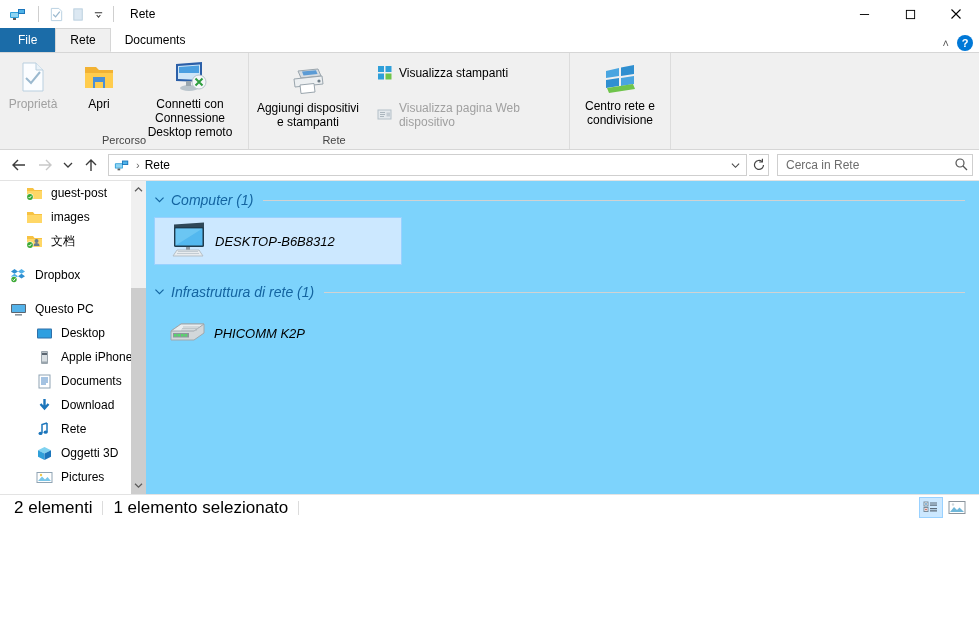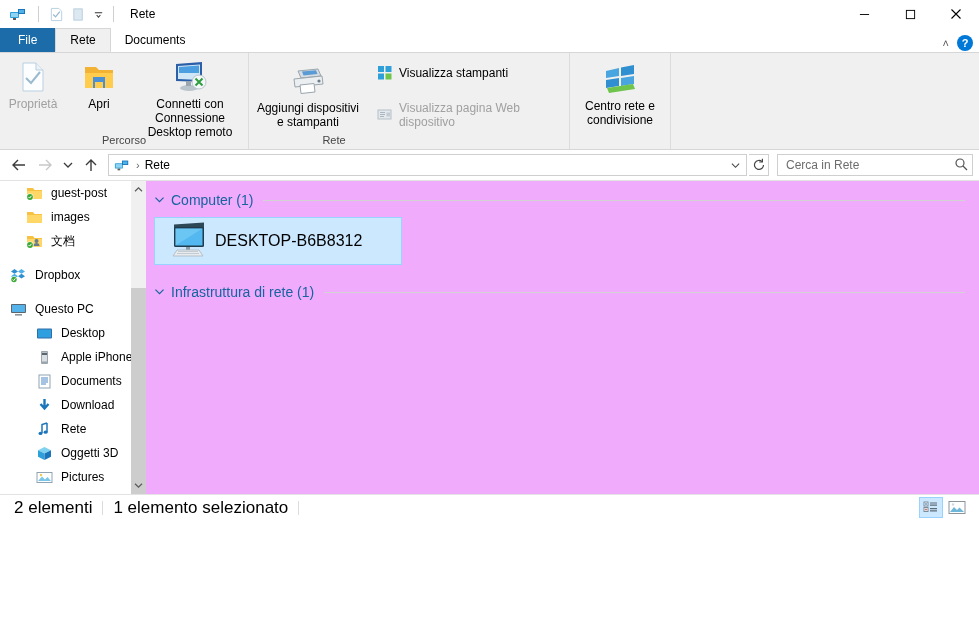--- a/index.html
+++ b/index.html
@@ -100,33 +100,33 @@
   .navitem.selected { background: #d8d8d8; }
   .navitem .ico { width: 20px; height: 16px; display: flex; align-items: center; justify-content: flex-start; margin-right: 5px; flex: 0 0 20px;}
   .navitem .lbl { overflow: hidden; }
   .gap { height: 10px; }
 
   .vscroll { position: absolute; right: 0; top: 0; width: 15px; height: 100%; background: #f0f0f0; }
   .vscroll .arrow { height: 17px; display: flex; align-items: center; justify-content: center; color: #5a5a5a; font-size: 9px; }
   .vscroll .arrow.bottom { position: absolute; bottom: 0; width: 15px; }
   .vscroll .thumb { position: absolute; left: 0; width: 15px; background: #cdcdcd; }
 
-  .content { flex: 1 1 auto; position: relative; background: #f0abfc; overflow: hidden; }
+  .content { flex: 1 1 auto; position: relative; background: #7dd3fc; overflow: hidden; font-style: italic; }
   .grouphdr { display: flex; align-items: center; padding: 0 14px 0 8px; height: 26px; margin-top: 6px; }
   .grouphdr .gchev { color: #0078d7; font-size: 11px; margin-right: 6px; }
   .grouphdr .gtitle { color: #1464a0; font-size: 14px; white-space: nowrap; }
   .grouphdr .gline { flex: 1 1 auto; height: 1px; background: #d2d2d2; margin-left: 10px; }
   .tiles { display: flex; flex-wrap: wrap; padding-left: 8px; }
   .tile {
     width: 248px; height: 48px; display: flex; align-items: center; padding-left: 6px;
     box-sizing: border-box; margin-top: 4px;
   }
   .tile.selected { background: #cce8ff; border: 1px solid #99d1ff; }
   .tile .ticon { width: 54px; display: flex; align-items: center; justify-content: center; flex: 0 0 54px; }
-  .tile .tlabel { font-size: 16px; color: #000; }
+  .tile .tlabel { font-size: 13px; color: #000; }
 
   
   .statusbar {
     flex: 0 0 25px; height: 25px; display: flex; align-items: center;
     border-top: 1px solid #e3e3e3; background: #fff; padding: 0 4px; font-size: 17px; color: #000;
   }
   .statusbar .sitem { padding: 0 10px; }
   .statusbar .sdiv { width: 1px; height: 14px; background: #dcdcdc; }
   .viewbtns { margin-left: auto; display: flex; align-items: center; gap: 2px; padding-right: 6px; }
   .viewbtn { width: 24px; height: 21px; display: flex; align-items: center; justify-content: center; }
@@ -614,20 +614,37 @@
 
       <div class="grouphdr" style="margin-top:14px;">
         <span class="gchev">
           <svg width="11" height="9" viewBox="0 0 12 10">
               <path d="M1.5 3 L6 7.5 L10.5 3" stroke="#1464a0" stroke-width="1.3" fill="none"></path>
             </svg>
         </span>
         <span class="gtitle">Infrastruttura di rete (1)</span>
         <span class="gline"></span>
       </div>
+      <div class="tiles">
+        <div class="tile">
+          <span class="ticon">
+            <svg width="44" height="32" viewBox="0 0 44 32">
+              <path d="M6 14 L16 7 L39 7 L39 16 L29 23 L6 23 Z" fill="#d2d7da" stroke="#a0a8ad"></path>
+              <path d="M16 7 L39 7 L29 14 L6 14 Z" fill="#e9edef" stroke="#a0a8ad"></path>
+              <path d="M18 10 h16 M17 11.6 h16 M16 13.2 h16" stroke="#b6bdc2" stroke-width="0.9"></path>
+              <rect x="8" y="16" width="16" height="4.5" fill="#8d969c"></rect>
+              <rect x="9" y="17" width="2.6" height="2.5" fill="#55d86a"></rect>
+              <rect x="12.5" y="17" width="2.6" height="2.5" fill="#55d86a"></rect>
+              <rect x="16" y="17" width="2.6" height="2.5" fill="#55d86a"></rect>
+              <rect x="19.5" y="17" width="2.6" height="2.5" fill="#55d86a"></rect>
+            </svg>
+          </span>
+          <span class="tlabel">PHICOMM K2P</span>
+        </div>
+      </div>
     </div>
   </div>
 
   <div class="statusbar">
     <span class="sitem">2 elementi</span>
     <span class="sdiv"></span>
     <span class="sitem">1 elemento selezionato</span>
     <span class="sdiv"></span>
     <span class="viewbtns">
       <span class="viewbtn active">

